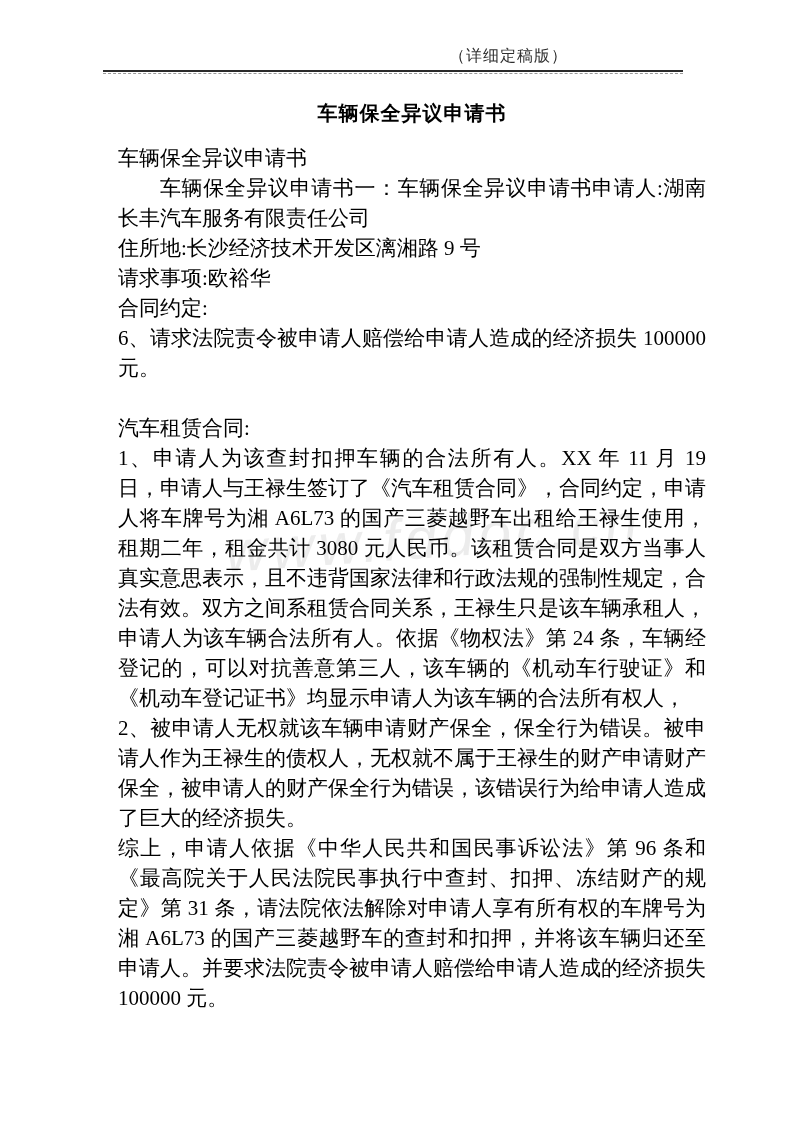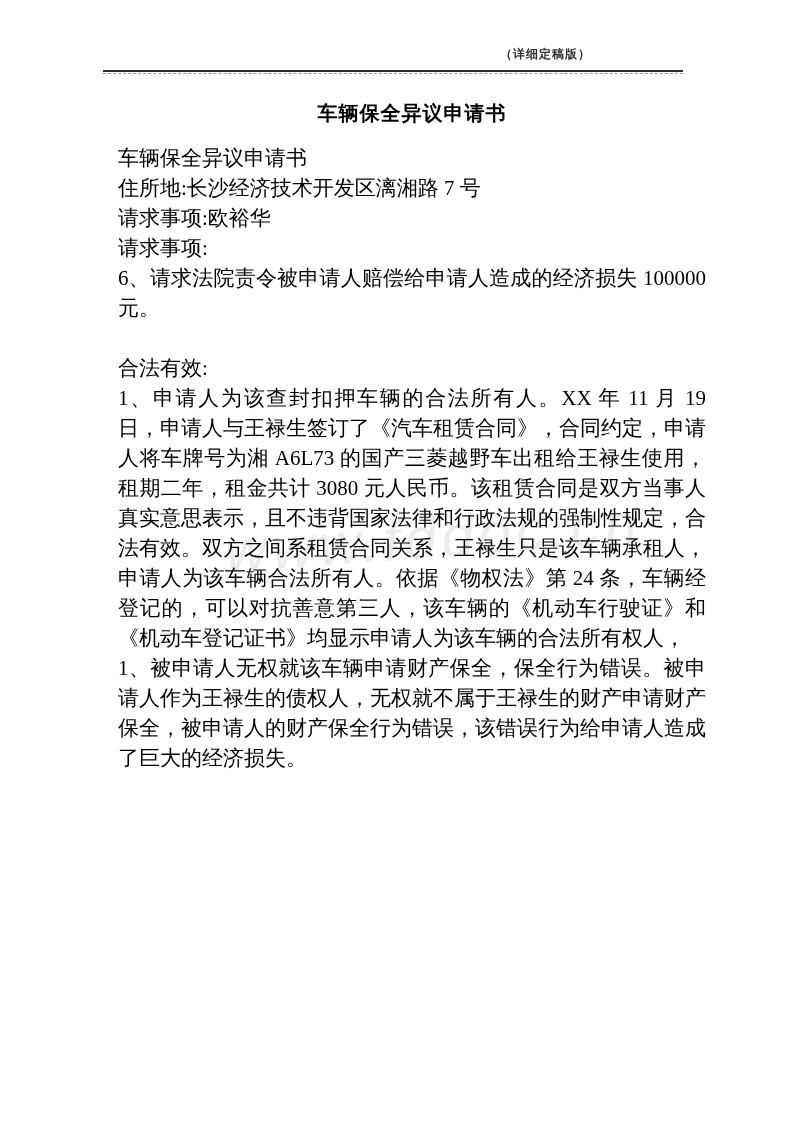--- a/index.html
+++ b/index.html
@@ -8,26 +8,25 @@
     width: 800px;
     height: 1132px;
     background: #ffffff;
     overflow: hidden;
     color: #000;
     font-family: "Liberation Serif", "DejaVu Serif", serif;
   }
   .header-note {
     position: absolute;
     top: 46px;
-    left: 500px;
-    font-size: 12px;
+    left: 449px;
+    font-size: 16px;
     color: #2f2f2f;
     letter-spacing: 1px;
     white-space: nowrap;
-    font-weight: bold;
   }
   .header-rule {
     position: absolute;
     top: 70px;
     left: 103px;
     width: 580px;
   }
   .header-rule .rule-main { height: 2px; background: #2b2b2b; }
   .header-rule .rule-sub  { height: 0; border-top: 1px dashed #9a9a9a; margin-top: 1px; }
   .doc-title {
@@ -78,23 +77,25 @@
     <div class="rule-main"></div>
     <div class="rule-sub"></div>
   </div>
 
   <div class="watermark">www.fddoc.cn</div>
 
   <div class="doc-title">车辆保全异议申请书</div>
 
   <div class="doc-body">
       <div class="para">车辆保全异议申请书</div>
-      <div class="para">住所地:长沙经济技术开发区漓湘路 7 号</div>
+      <div class="para indent">车辆保全异议申请书一：车辆保全异议申请书申请人:湖南长丰汽车服务有限责任公司</div>
+      <div class="para">住所地:长沙经济技术开发区漓湘路 9 号</div>
       <div class="para">请求事项:欧裕华</div>
-      <div class="para">请求事项:</div>
+      <div class="para">合同约定:</div>
       <div class="para">6、请求法院责令被申请人赔偿给申请人造成的经济损失 100000 元。</div>
       <div class="para">&nbsp;</div>
-      <div class="para">合法有效:</div>
+      <div class="para">汽车租赁合同:</div>
       <div class="para">1、申请人为该查封扣押车辆的合法所有人。XX 年 11 月 19 日，申请人与王禄生签订了《汽车租赁合同》，合同约定，申请人将车牌号为湘 A6L73 的国产三菱越野车出租给王禄生使用，租期二年，租金共计 3080 元人民币。该租赁合同是双方当事人真实意思表示，且不违背国家法律和行政法规的强制性规定，合法有效。双方之间系租赁合同关系，王禄生只是该车辆承租人，申请人为该车辆合法所有人。依据《物权法》第 24 条，车辆经登记的，可以对抗善意第三人，该车辆的《机动车行驶证》和《机动车登记证书》均显示申请人为该车辆的合法所有权人，</div>
-      <div class="para">1、被申请人无权就该车辆申请财产保全，保全行为错误。被申请人作为王禄生的债权人，无权就不属于王禄生的财产申请财产保全，被申请人的财产保全行为错误，该错误行为给申请人造成了巨大的经济损失。</div>
+      <div class="para">2、被申请人无权就该车辆申请财产保全，保全行为错误。被申请人作为王禄生的债权人，无权就不属于王禄生的财产申请财产保全，被申请人的财产保全行为错误，该错误行为给申请人造成了巨大的经济损失。</div>
+      <div class="para">综上，申请人依据《中华人民共和国民事诉讼法》第 96 条和《最高院关于人民法院民事执行中查封、扣押、冻结财产的规定》第 31 条，请法院依法解除对申请人享有所有权的车牌号为湘 A6L73 的国产三菱越野车的查封和扣押，并将该车辆归还至申请人。并要求法院责令被申请人赔偿给申请人造成的经济损失 100000 元。</div>
     </div>
 
 </div>
 
 </body></html>

